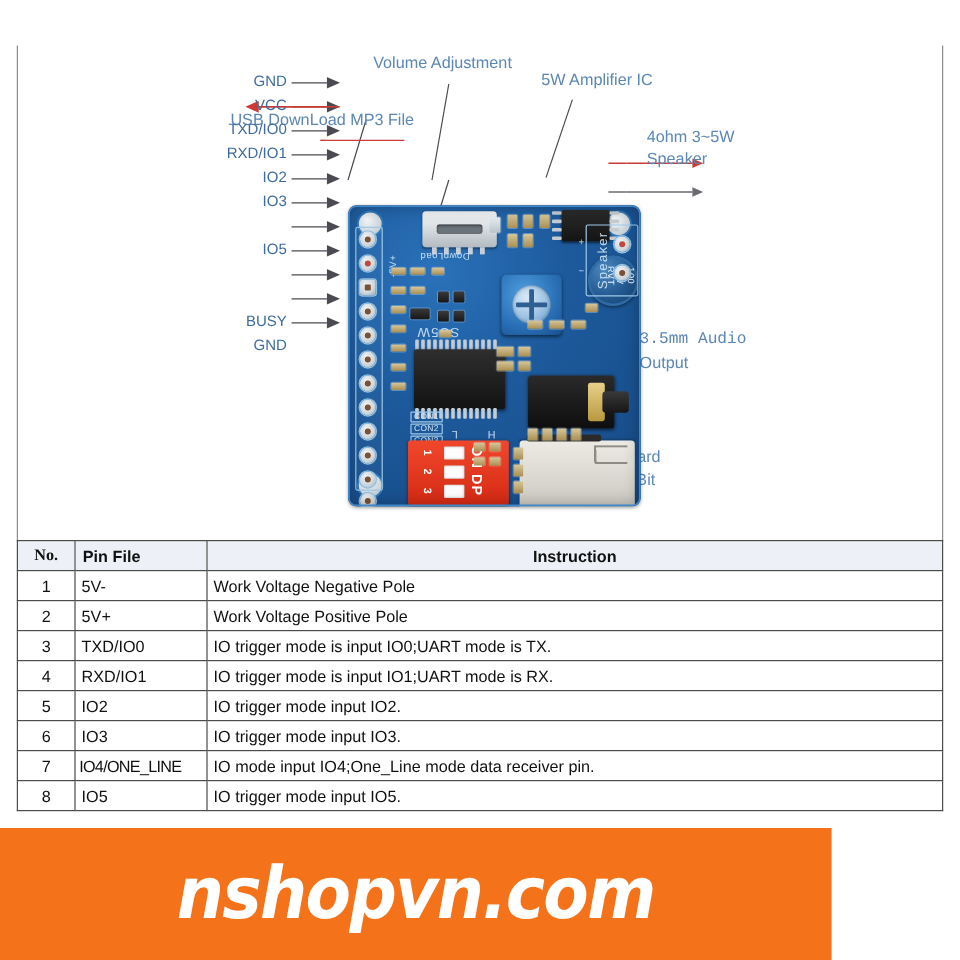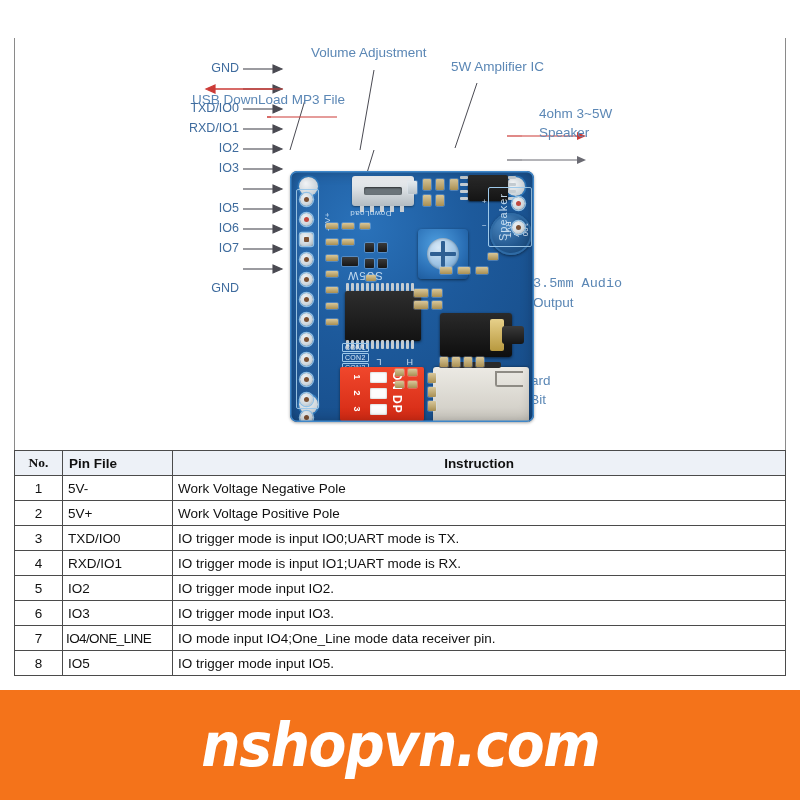--- a/index.html
+++ b/index.html
@@ -242,21 +242,21 @@
     background:#edf1f7;font-weight:bold;text-align:center;
   }
   #pin-table td.c-no{text-align:center;width:48px;}
   #pin-table td.c-pin{text-align:left;width:110px;}
   #pin-table td.c-ins{text-align:left;}
   #pin-table th.h-no{width:48px;font-family:Liberation Serif, serif;}
   #pin-table th.h-pin{width:110px;text-align:left;padding-left:6px;}
 
   
   #footer{
-    position:absolute;left:0;top:690px;width:800px;height:110px;
+    position:absolute;left:0;top:690px;width:693px;height:110px;
     background:#f4731a;
     display:flex;align-items:center;justify-content:center;
   }
   #logo{
     font-family:"DejaVu Sans", sans-serif;
     font-size:60px;font-weight:bold;font-style:italic;
     color:#ffffff;letter-spacing:-1.5px;
     transform:scaleX(.92);
   }
 </style>
@@ -334,27 +334,27 @@
     <div class="callout" style="left:524px;top:66px;">4ohm 3~5W</div>
     <div class="callout" style="left:524px;top:85px;">Speaker</div>
     <div class="callout" style="left:518px;top:236px;font-family:Liberation Mono, monospace;">3.5mm Audio</div>
     <div class="callout" style="left:518px;top:255px;">Output</div>
     <div class="callout" style="left:486px;top:333px;">TF Card</div>
     <div class="callout" style="left:486px;top:352px;">32G Bit</div>
 
     <div class="callout" style="left:297px;top:357px;">Set Mode</div>
 
     <div class="pinlabel" style="left:24px;top:24px;width:200px;">GND</div>
+    <div class="pinlabel" style="left:24px;top:44px;width:200px;">VCC</div>
     <div class="pinlabel" style="left:24px;top:64px;width:200px;">TXD/IO0</div>
     <div class="pinlabel" style="left:24px;top:84px;width:200px;">RXD/IO1</div>
     <div class="pinlabel" style="left:24px;top:104px;width:200px;">IO2</div>
     <div class="pinlabel" style="left:24px;top:124px;width:200px;">IO3</div>
     <div class="pinlabel" style="left:24px;top:164px;width:200px;">IO5</div>
-    <div class="pinlabel" style="left:24px;top:184px;width:200px;">IO6</div>
-    <div class="pinlabel" style="left:24px;top:204px;width:200px;">IO7</div>
+    <div class="pinlabel" style="left:24px;top:224px;width:200px;">BUSY</div>
     <div class="pinlabel" style="left:24px;top:244px;width:200px;">GND</div>
 
     <div id="pcb">
 
       <div class="mnt-hole" style="left:9px;top:6px;"></div>
       <div class="mnt-hole" style="left:216px;top:6px;"></div>
       <div class="mnt-hole" style="left:9px;top:224px;"></div>
 
       <div class="hdr-rail"></div>
       <div class="pad" style="left:10px;top:22px;">

